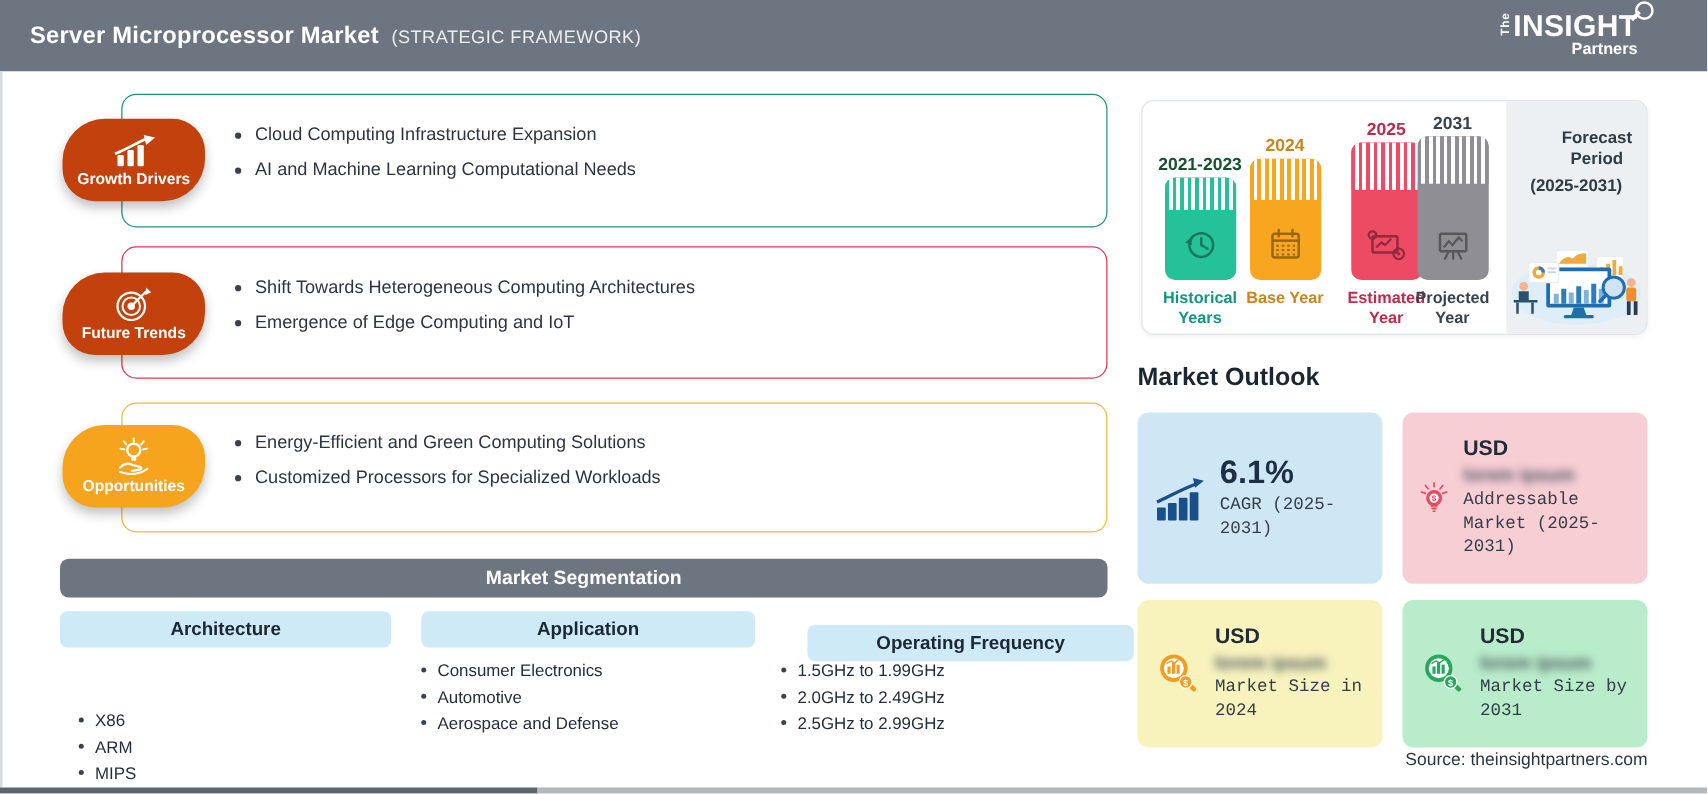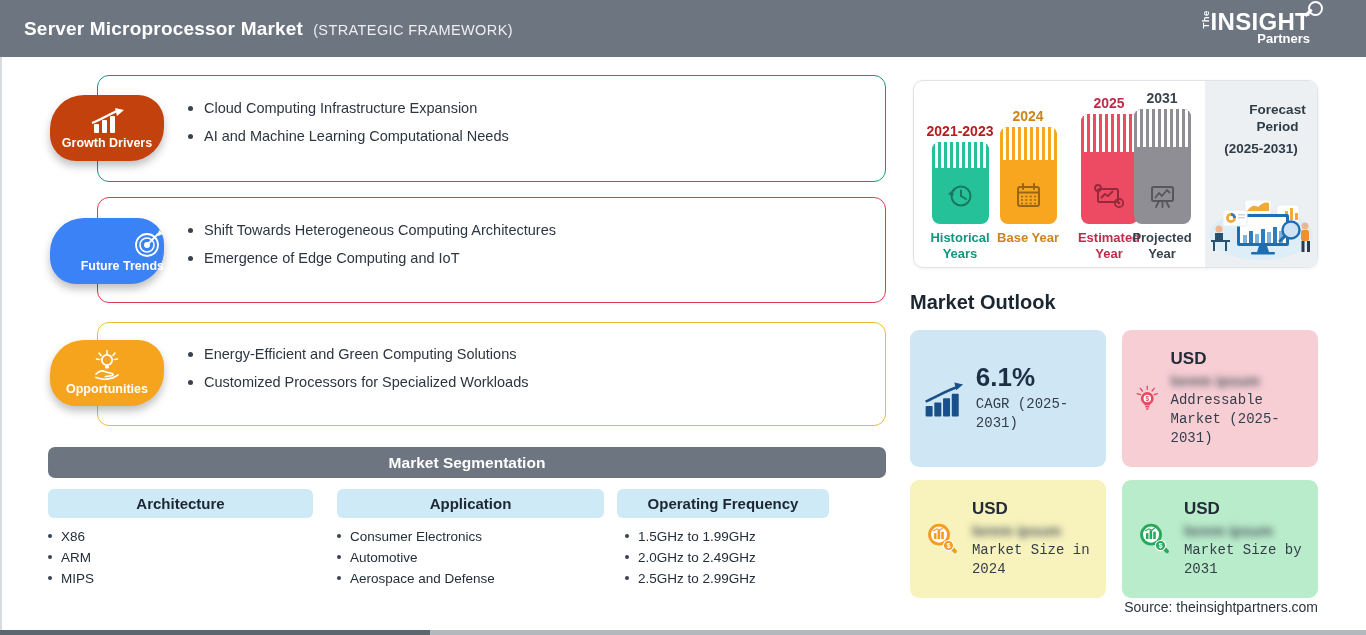--- a/index.html
+++ b/index.html
@@ -23,38 +23,38 @@
 
   
   .sec-box { position:absolute; left:97px; width:789px; border-radius:12px; background:#fff; }
   .sec-box.b1 { top:75px;  height:107px; border:1.5px solid #1d9478; }
   .sec-box.b2 { top:197px; height:106px; border:1.5px solid #e23a52; }
   .sec-box.b3 { top:322px; height:104px; border:1.5px solid #eebc33; }
   .badge { position:absolute; left:50px; width:114px; height:66px; border-radius:34px 26px 34px 26px;
            display:flex; flex-direction:column; align-items:center; justify-content:center;
            box-shadow:0 5px 9px rgba(0,0,0,.25); z-index:3; }
   .badge.g { top:95px;  background:#c2410c; }
-  .badge.r { top:218px; background:#3b82f6;align-items:flex-end; }
+  .badge.r { top:218px; background:#c2410c; }
   .badge.o { top:340px; background:#f6a41e; }
   .badge-label { color:#fff; font-size:12.5px; font-weight:700; margin-top:2px; }
   .drv { position:absolute; left:188px; list-style:none; }
   .drv.l1 { top:94px; } .drv.l2 { top:216px; } .drv.l3 { top:340px; }
   .drv li { position:relative; padding-left:16px; font-size:14.5px; color:#2c3540; line-height:28px; }
   .drv li::before { content:''; position:absolute; left:0; top:12px; width:5px; height:5px; border-radius:50%; background:#39424d; }
 
   
   .seg-bar { position:absolute; left:48px; top:447px; width:838px; height:31px; background:#6d7580; border-radius:7px;
              color:#fff; font-size:15.5px; font-weight:700; text-align:center; line-height:31px; }
   .seg-pill { position:absolute; top:489px; height:29px; background:#cdeaf6; border-radius:6px;
               color:#1d2733; font-size:15px; font-weight:700; text-align:center; line-height:29px; }
   .seg-pill.p1 { left:48px;  width:265px; }
   .seg-pill.p2 { left:337px; width:267px; }
-  .seg-pill.p3 { left:617px; width:212px; }
+  .seg-pill.p3 { left:646px; width:261px;margin-top:11px; }
   .seg-list { position:absolute; top:526px; list-style:none; }
-  .seg-list.s1 { left:48px; } .seg-list.s2 { left:337px; } .seg-list.s3 { left:625px; }
+  .seg-list.s1 { left:63px;margin-top:40px; } .seg-list.s2 { left:337px; } .seg-list.s3 { left:625px; }
   .seg-list li { position:relative; padding-left:13px; font-size:13.5px; color:#242e39; line-height:21px; }
   .seg-list li::before { content:''; position:absolute; left:0; top:8px; width:4px; height:4px; border-radius:50%; background:#39424d; }
 
   
   .tpanel { position:absolute; left:913px; top:80px; width:405px; height:188px; background:#fff;
             border:1px solid #e0e4e8; border-radius:10px; box-shadow:0 1px 4px rgba(0,0,0,.06); }
   .forecast { position:absolute; left:1205px; top:81px; width:112px; height:186px; background:#edf0f2;
               border-radius:0 9px 9px 0; text-align:center; padding-top:20px; }
   .fc-line { font-size:13.5px; font-weight:700; color:#2f3b46; line-height:17px;padding-left:33px; }
   .fc-range { font-size:13.5px; font-weight:700; color:#2f3b46; margin-top:6px; }
@@ -223,21 +223,21 @@
       <rect x="6" y="44" width="2" height="9" fill="#29506d"></rect>
       <rect x="18" y="44" width="2" height="9" fill="#29506d"></rect>
       <circle cx="98" cy="28" r="3.5" fill="#f4b48c"></circle>
       <rect x="94" y="32" width="8" height="11" rx="2" fill="#ef8f2e"></rect>
       <rect x="94.5" y="43" width="3" height="11" fill="#2b3b4e"></rect>
       <rect x="100" y="43" width="3" height="11" fill="#2b3b4e"></rect>
     </svg>
   </div>
 
   <div class="tcol c1">
-    <div class="tyear" style="color:#b91c1c">2021-2023</div>
+    <div class="tyear" style="color:#14532d">2021-2023</div>
     <div class="tbar" style="--c:#25c199; height:82px;">
       <div class="stripes" style="height:26px;"></div>
       <svg width="34" height="30" viewBox="0 0 34 30">
         <circle cx="18" cy="15" r="9.5" fill="none" stroke="#123b31" stroke-width="2"></circle>
         <path d="M18 9.5 v5.5 l5 3" fill="none" stroke="#123b31" stroke-width="2" stroke-linecap="round"></path>
         <path d="M8.5 15 a9.5 9.5 0 0 1 3.2 -7.1" fill="none" stroke="#123b31" stroke-width="2"></path>
         <polygon points="5,13 10,9 10.5,15" fill="#123b31"></polygon>
       </svg>
     </div>
     <div class="tcap" style="color:#12967e">Historical Years</div>

